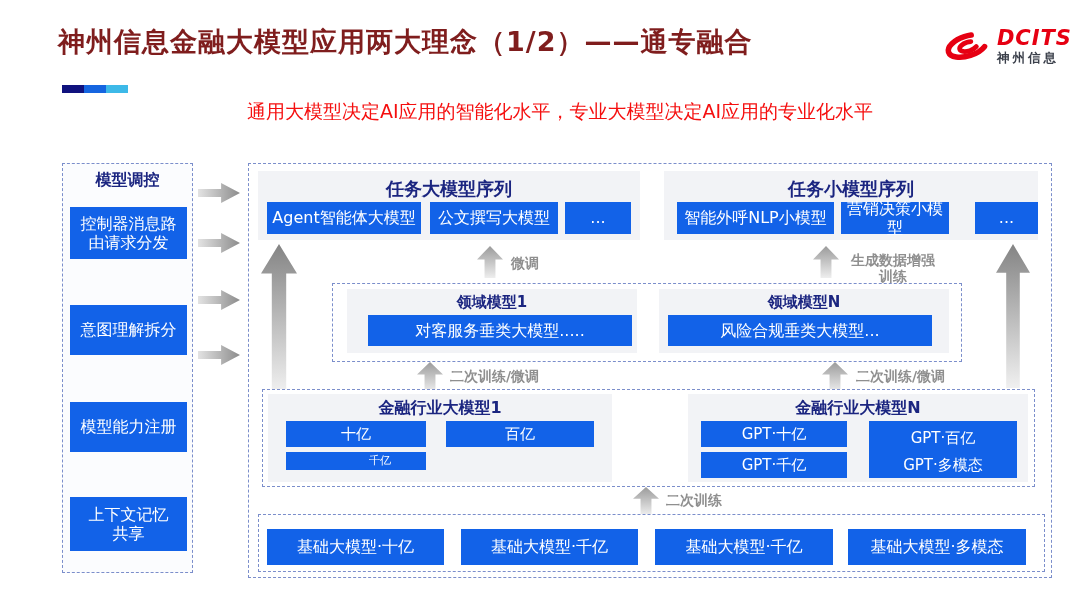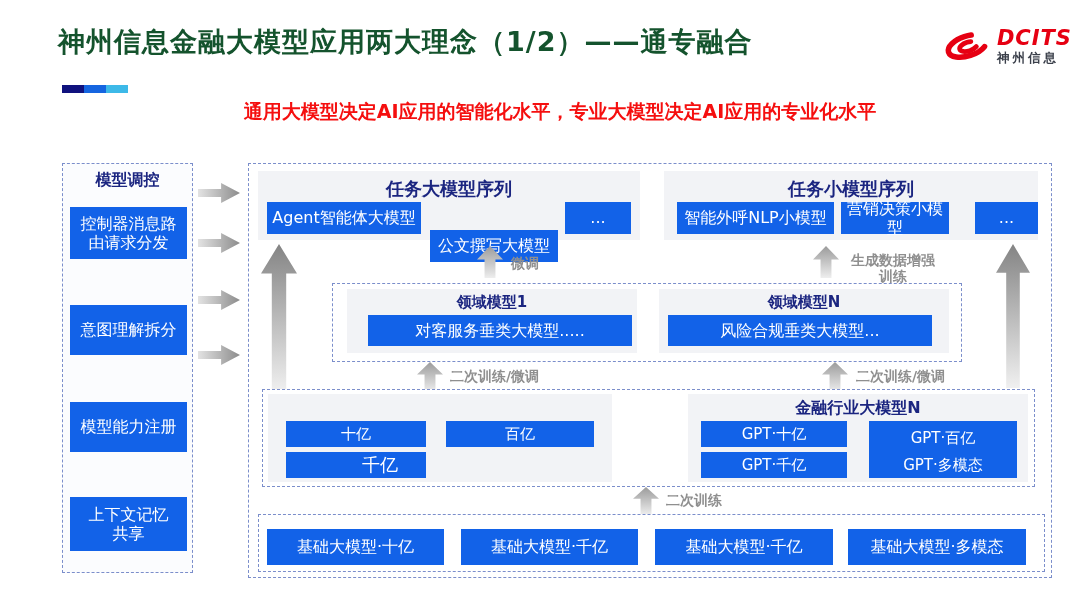--- a/index.html
+++ b/index.html
@@ -2,25 +2,25 @@
 <html><head>
 <meta charset="utf-8">
 <style>
   html,body{margin:0;padding:0;background:#888;}
   .slide{
     position:relative;width:1080px;height:608px;background:#ffffff;overflow:hidden;
     font-family:"DejaVu Sans","Liberation Sans",sans-serif;
   }
   .abs{position:absolute;}
   
-  .title{left:58px;top:24px;font-size:27px;font-weight:800;color:#14532d;letter-spacing:1px;white-space:nowrap;}
+  .title{left:58px;top:24px;font-size:27px;font-weight:800;color:#7f1d1d;letter-spacing:1px;white-space:nowrap;}
   .accent-bar{left:62px;top:85px;width:66px;height:8px;display:flex;}
   .accent-bar span{flex:1;height:100%;}
   .seg-navy{background:#10127e;} .seg-blue{background:#1565e0;} .seg-cyan{background:#3db9e8;}
-  .subtitle{left:60px;top:99px;width:1000px;text-align:center;font-size:19px;font-weight:700;color:#f50f0f;white-space:nowrap;}
+  .subtitle{left:60px;top:99px;width:1000px;text-align:center;font-size:19px;font-weight:400;color:#f50f0f;white-space:nowrap;}
   
   .logo{left:942px;top:20px;width:130px;height:52px;display:flex;align-items:center;}
   .logo-text{margin-left:4px;line-height:1.05;}
   .logo-brand{color:#e60012;font-weight:800;font-style:italic;font-size:21px;letter-spacing:1px;}
   .logo-cn{color:#3a3f4a;font-weight:700;font-size:12.5px;letter-spacing:3px;margin-top:2px;}
   
   .dashed{border:1px dashed #7b8ecb;background:#ffffff;box-sizing:border-box;}
   .sidebar-box{left:62px;top:163px;width:131px;height:410px;background:#fbfcfe;}
   .panel{background:#f2f3f6;}
   .ptitle{color:#1b2580;font-weight:800;text-align:center;white-space:nowrap;}
@@ -71,21 +71,21 @@
   <div class="abs arrow-right" style="left:198px;top:182px;width:42px;height:22px;"></div>
   <div class="abs arrow-right" style="left:198px;top:232px;width:42px;height:22px;"></div>
   <div class="abs arrow-right" style="left:198px;top:289px;width:42px;height:22px;"></div>
   <div class="abs arrow-right" style="left:198px;top:344px;width:42px;height:22px;"></div>
 
   <div class="abs dashed" style="left:248px;top:163px;width:804px;height:415px;"></div>
 
   <div class="abs panel" style="left:258px;top:171px;width:382px;height:69px;"></div>
   <div class="abs ptitle" style="left:258px;top:177px;width:382px;font-size:18px;font-family:Liberation Mono, monospace;">任务大模型序列</div>
   <div class="abs chip" style="left:267px;top:202px;width:154px;height:32px;font-size:16px;">Agent智能体大模型</div>
-  <div class="abs chip" style="left:430px;top:202px;width:128px;height:32px;font-size:16px;margin-top:28px;">公文撰写大模型</div>
+  <div class="abs chip" style="left:430px;top:202px;width:128px;height:32px;font-size:16px;">公文撰写大模型</div>
   <div class="abs chip" style="left:565px;top:202px;width:66px;height:32px;font-size:16px;">...</div>
 
   <div class="abs panel" style="left:664px;top:171px;width:374px;height:69px;"></div>
   <div class="abs ptitle" style="left:664px;top:177px;width:374px;font-size:18px;">任务小模型序列</div>
   <div class="abs chip" style="left:677px;top:202px;width:157px;height:32px;font-size:16px;">智能外呼NLP小模型</div>
   <div class="abs chip" style="left:841px;top:202px;width:108px;height:32px;font-size:16px;">营销决策小模型</div>
   <div class="abs chip" style="left:975px;top:202px;width:63px;height:32px;font-size:16px;">...</div>
 
   <div class="abs arrow-up-sm" style="left:477px;top:246px;width:26px;height:32px;"></div>
   <div class="abs arw-label" style="left:511px;top:255px;">微调</div>
@@ -104,23 +104,24 @@
   <div class="abs ptitle" style="left:659px;top:293px;width:290px;font-size:15px;">领域模型N</div>
   <div class="abs chip" style="left:668px;top:315px;width:264px;height:31px;font-size:16px;">风险合规垂类大模型...</div>
 
   <div class="abs arrow-up-sm" style="left:417px;top:362px;width:26px;height:30px;"></div>
   <div class="abs arw-label" style="left:450px;top:368px;">二次训练/微调</div>
   <div class="abs arrow-up-sm" style="left:822px;top:362px;width:26px;height:30px;"></div>
   <div class="abs arw-label" style="left:856px;top:368px;">二次训练/微调</div>
 
   <div class="abs dashed" style="left:262px;top:389px;width:773px;height:98px;"></div>
   <div class="abs panel" style="left:268px;top:394px;width:344px;height:88px;"></div>
+  <div class="abs ptitle" style="left:268px;top:398px;width:344px;font-size:16px;">金融行业大模型1</div>
   <div class="abs chip" style="left:286px;top:421px;width:140px;height:26px;font-size:15px;">十亿</div>
   <div class="abs chip" style="left:446px;top:421px;width:148px;height:26px;font-size:15px;">百亿</div>
-  <div class="abs chip" style="left:286px;top:452px;width:140px;height:26px;font-size:18px;padding-left:48px;">千亿</div>
+  <div class="abs chip" style="left:286px;top:452px;width:140px;height:18px;font-size:11px;padding-left:48px;">千亿</div>
 
   <div class="abs panel" style="left:688px;top:394px;width:340px;height:88px;"></div>
   <div class="abs ptitle" style="left:688px;top:398px;width:340px;font-size:16px;">金融行业大模型N</div>
   <div class="abs chip" style="left:701px;top:421px;width:146px;height:26px;font-size:15px;">GPT·十亿</div>
   <div class="abs chip" style="left:869px;top:421px;width:148px;height:33px;font-size:15px;">GPT·百亿</div>
   <div class="abs chip" style="left:701px;top:452px;width:146px;height:26px;font-size:15px;">GPT·千亿</div>
   <div class="abs chip" style="left:869px;top:452px;width:148px;height:26px;font-size:15px;">GPT·多模态</div>
 
   <div class="abs arrow-up-sm" style="left:633px;top:487px;width:26px;height:28px;"></div>
   <div class="abs arw-label" style="left:666px;top:492px;">二次训练</div>

